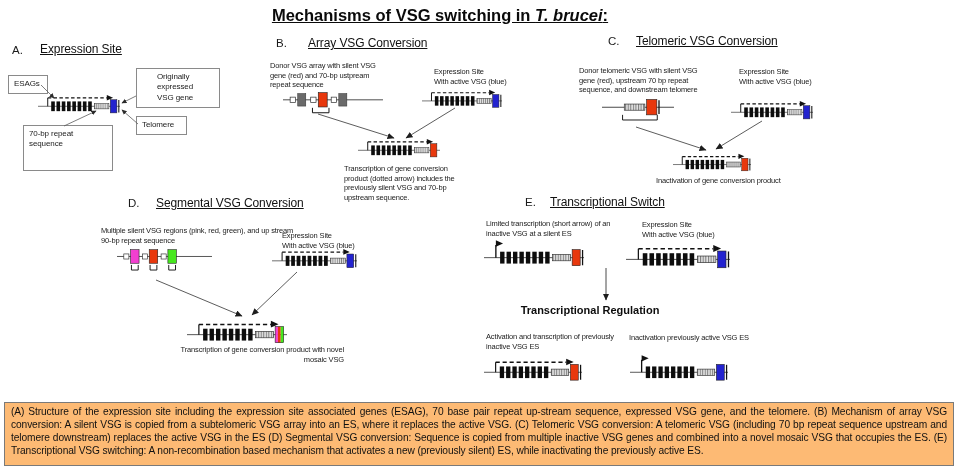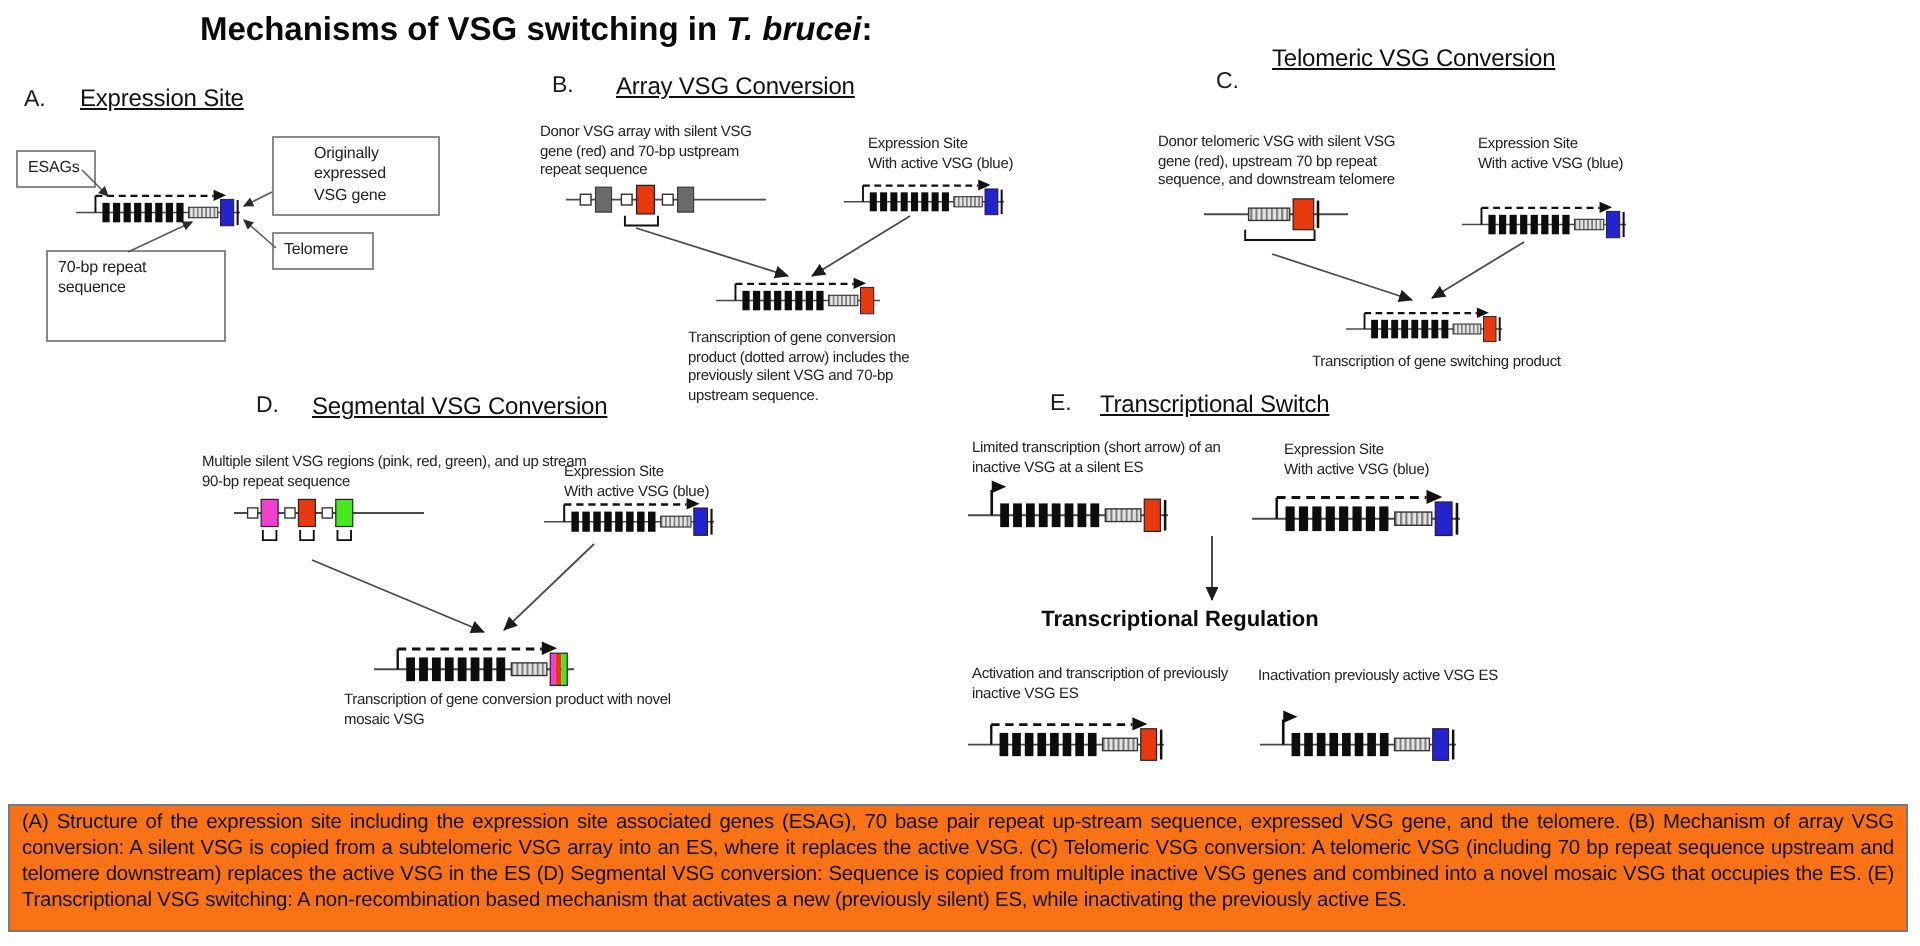--- a/index.html
+++ b/index.html
@@ -1,30 +1,30 @@
 <!DOCTYPE html>
 <html><head>
 <meta charset="utf-8">
 <style>
   html,body{margin:0;padding:0;background:#fff;}
   .canvas{position:relative;width:960px;height:473px;background:#fff;overflow:hidden;
           font-family:"Liberation Sans",sans-serif;color:#161616;}
   .abs{position:absolute;}
-  .title{font-size:16.5px;font-weight:bold;color:#0a0a0a;}
+  .title{font-size:16.5px;font-weight:bold;text-align:center;text-decoration:underline;color:#0a0a0a;}
   .title .sp{font-style:italic;}
   .plet{font-size:11.5px;color:#1a1a1a;}
   .head{font-size:12px;color:#111;text-decoration:underline;letter-spacing:-0.1px;}
   .lbl{font-size:7.5px;letter-spacing:-0.15px;line-height:1.28;color:#222;}
   .pre{white-space:pre-line;}
   .nowrap{white-space:nowrap;}
   .cbox{border:1px solid #8a8a8a;background:#fff;font-size:8px;letter-spacing:-0.1px;
         line-height:1.3;color:#222;box-sizing:border-box;}
   .reg{font-size:11px;font-weight:bold;text-align:center;line-height:1.25;color:#0d0d0d;}
   .caption{border:1.4px solid #7a7a7a;font-size:10.2px;line-height:1.26;letter-spacing:-0.1px;
-           text-align:justify;color:#111;padding:3px 6px;box-sizing:border-box;background:#f97316;}
+           text-align:justify;color:#111;padding:3px 6px;box-sizing:border-box;background:#fdba74;}
   .construct svg{display:block;width:100%;height:auto;}
   .overlay{left:0;top:0;pointer-events:none;}
 </style>
 </head>
 <body>
 
 <div class="canvas">
 
   <svg width="0" height="0" style="position:absolute" aria-hidden="true">
     <defs>
@@ -121,21 +121,21 @@
           <rect x="72.19999999999999" y="15" width="5.2" height="14" fill="#0d0d0d"></rect>
           <rect x="81" y="18.2" width="21" height="7.5" fill="url(#hatchpat)" stroke="#333" stroke-width="0.8"></rect>
           <rect x="104" y="12.5" width="9.5" height="19" fill="#e8380d" stroke="#222" stroke-width="0.7"></rect>
         </svg>
       </div>
     <div class="abs lbl" style="left:344px;top:164px;width:124px;">Transcription of gene conversion product (dotted arrow) includes the previously silent VSG and 70-bp upstream sequence.</div>
   </div>
 
   <div>
     <div class="abs plet" style="left:608px;top:35px;">C.</div>
-    <div class="abs head" style="left:636px;top:22px;">Telomeric VSG Conversion</div>
+    <div class="abs head" style="left:636px;top:34px;">Telomeric VSG Conversion</div>
     <div class="abs lbl" style="left:579px;top:66px;width:132px;">Donor telomeric VSG with silent VSG gene (red), upstream 70 bp repeat sequence, and downstream telomere</div>
     <div class="abs lbl pre" style="left:739px;top:67px;width:100px;">Expression Site
 With active VSG (blue)</div>
     <div class="abs construct" style="left:602px;top:96px;width:72px;">
         <svg viewBox="0 0 84 32">
           <line x1="0" y1="13" x2="84" y2="13" stroke="#4a4a4a" stroke-width="1.2"></line>
           <rect x="26" y="9.4" width="24" height="7.2" fill="url(#hatchpat)" stroke="#333" stroke-width="0.8"></rect>
           <rect x="52" y="4" width="12" height="18" fill="#e8380d" stroke="#222" stroke-width="0.7"></rect>
           <line x1="66.5" y1="5" x2="66.5" y2="21" stroke="#111" stroke-width="1.5"></line>
           <path d="M24,22 L24,28 L64.5,28 L64.5,22" fill="none" stroke="#111" stroke-width="1.1"></path>
@@ -172,21 +172,21 @@
           <rect x="41.8" y="15" width="5.2" height="14" fill="#0d0d0d"></rect>
           <rect x="49.4" y="15" width="5.2" height="14" fill="#0d0d0d"></rect>
           <rect x="57" y="15" width="5.2" height="14" fill="#0d0d0d"></rect>
           <rect x="64.6" y="15" width="5.2" height="14" fill="#0d0d0d"></rect>
           <rect x="72.19999999999999" y="15" width="5.2" height="14" fill="#0d0d0d"></rect>
           <rect x="81" y="18.2" width="21" height="7.5" fill="url(#hatchpat)" stroke="#333" stroke-width="0.8"></rect>
           <rect x="104" y="12.5" width="9.5" height="19" fill="#e8380d" stroke="#222" stroke-width="0.7"></rect>
           <line x1="116.3" y1="13" x2="116.3" y2="31" stroke="#111" stroke-width="1.5"></line>
         </svg>
       </div>
-    <div class="abs lbl nowrap" style="left:656px;top:176px;">Transcription of gene switching product</div>
+    <div class="abs lbl nowrap" style="left:656px;top:176px;">Inactivation of gene conversion product</div>
   </div>
 
   <div>
     <div class="abs plet" style="left:128px;top:197px;">D.</div>
     <div class="abs head" style="left:156px;top:196px;">Segmental VSG Conversion</div>
     <div class="abs lbl" style="left:101px;top:226px;width:196px;">Multiple silent VSG regions (pink, red, green), and up stream 90-bp repeat sequence</div>
     <div class="abs lbl pre" style="left:282px;top:231px;width:110px;">Expression Site
 With active VSG (blue)</div>
     <div class="abs construct" style="left:117px;top:248px;width:95px;">
         <svg viewBox="0 0 112 30">
@@ -235,21 +235,21 @@
           <rect x="57" y="15" width="5.2" height="14" fill="#0d0d0d"></rect>
           <rect x="64.6" y="15" width="5.2" height="14" fill="#0d0d0d"></rect>
           <rect x="72.19999999999999" y="15" width="5.2" height="14" fill="#0d0d0d"></rect>
           <rect x="81" y="18.2" width="21" height="7.5" fill="url(#hatchpat)" stroke="#333" stroke-width="0.8"></rect>
           <rect x="104" y="12.5" width="3.3" height="19" fill="#f23fd0"></rect>
           <rect x="107.3" y="12.5" width="3.3" height="19" fill="#e8380d"></rect>
           <rect x="110.6" y="12.5" width="3.4" height="19" fill="#46e81e"></rect>
           <rect x="104" y="12.5" width="10" height="19" fill="none" stroke="#222" stroke-width="0.7"></rect>
         </svg>
       </div>
-    <div class="abs lbl" style="left:172px;top:345px;width:172px;">Transcription of gene conversion product with novel mosaic VSG</div>
+    <div class="abs lbl" style="left:172px;top:345px;width:172px;text-align:right;">Transcription of gene conversion product with novel mosaic VSG</div>
   </div>
 
   <div>
     <div class="abs plet" style="left:525px;top:196px;">E.</div>
     <div class="abs head" style="left:550px;top:195px;">Transcriptional Switch</div>
     <div class="abs lbl" style="left:486px;top:219px;width:142px;">Limited transcription (short arrow) of an inactive VSG at a silent ES</div>
     <div class="abs lbl pre" style="left:642px;top:220px;width:100px;">Expression Site
 With active VSG (blue)</div>
     <div class="abs construct" style="left:484px;top:239px;width:100px;">
         <svg viewBox="0 0 118 34">

